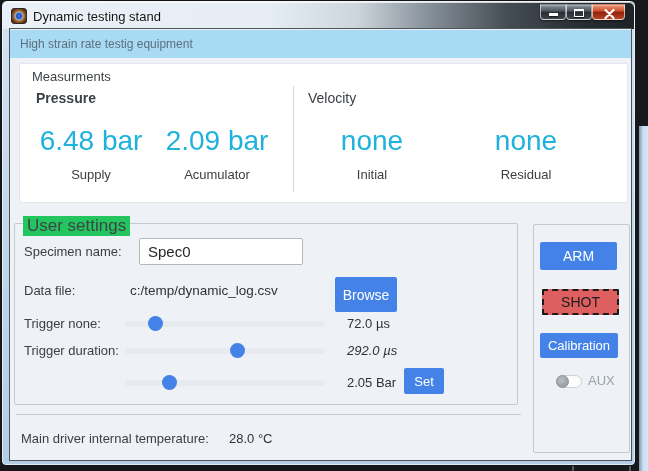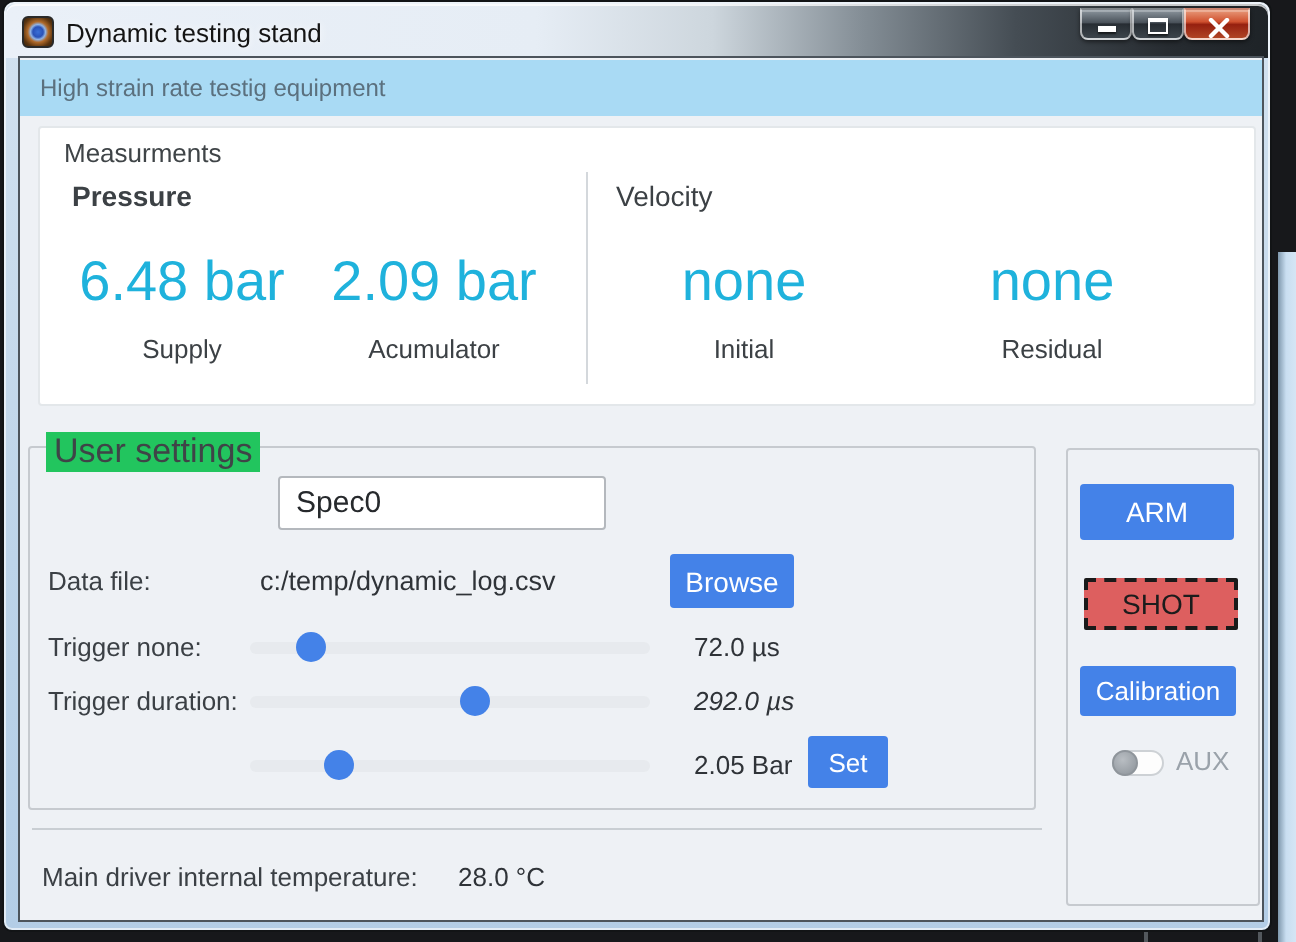--- a/index.html
+++ b/index.html
@@ -69,21 +69,21 @@
 
   .lbl{position:absolute;font-size:13px;color:#3b4045;white-space:nowrap;}
   .val{position:absolute;font-size:13px;color:#2f3338;white-space:nowrap;}
 
   .text-input{position:absolute;left:124px;top:14px;width:164px;height:27px;border:1px solid #b4b8bd;
     border-radius:2px;background:#fff;font-family:"Liberation Sans",sans-serif;font-size:15px;color:#26292c;
     padding:0 8px;outline:none;}
 
   .btn{border:none;border-radius:2px;background:var(--accent);color:#fff;
     font-family:"Liberation Sans",sans-serif;text-align:center;cursor:pointer;position:absolute;}
-  .btn-browse{left:320px;top:53px;width:62px;height:27px;font-size:14px;}
+  .btn-browse{left:320px;top:53px;width:62px;height:35px;font-size:14px;}
   .btn-set{left:389px;top:144px;width:40px;height:26px;font-size:13px;}
 
   .slider{position:absolute;left:110px;width:200px;height:6px;border-radius:3px;background:#e7eaee;}
   .slider .handle{position:absolute;top:-5px;width:15px;height:15px;border-radius:50%;background:var(--accent);}
 
   .hdivider{position:absolute;left:6px;top:385px;width:505px;height:1px;background:#c9ced3;}
 
   
   .btn-arm{left:6px;top:17px;width:77px;height:28px;font-size:14px;}
   .btn-shot{position:absolute;left:8px;top:64px;width:77px;height:26px;background:var(--shot);
@@ -153,20 +153,21 @@
         </div>
         <div class="mcol" style="left:506px;top:62px;">
           <div class="mval">none</div>
           <div class="mlab">Residual</div>
         </div>
       </div>
 
       <div class="groupbox gb-settings">
         <span class="legend">User settings</span>
 
+        <span class="lbl" style="left:9px;top:20px;">Specimen name:</span>
         <input class="text-input" type="text" value="Spec0" style="">
 
         <span class="lbl" style="left:9px;top:59px;">Data file:</span>
         <span class="val" style="left:115px;top:59px;font-size:13.5px;">c:/temp/dynamic_log.csv</span>
         <button class="btn btn-browse">Browse</button>
 
         <span class="lbl" style="left:9px;top:92px;">Trigger none:</span>
         <div class="slider" style="top:97px;">
           <span class="handle" style="left: calc(15% - 7px);"></span>
         </div>

